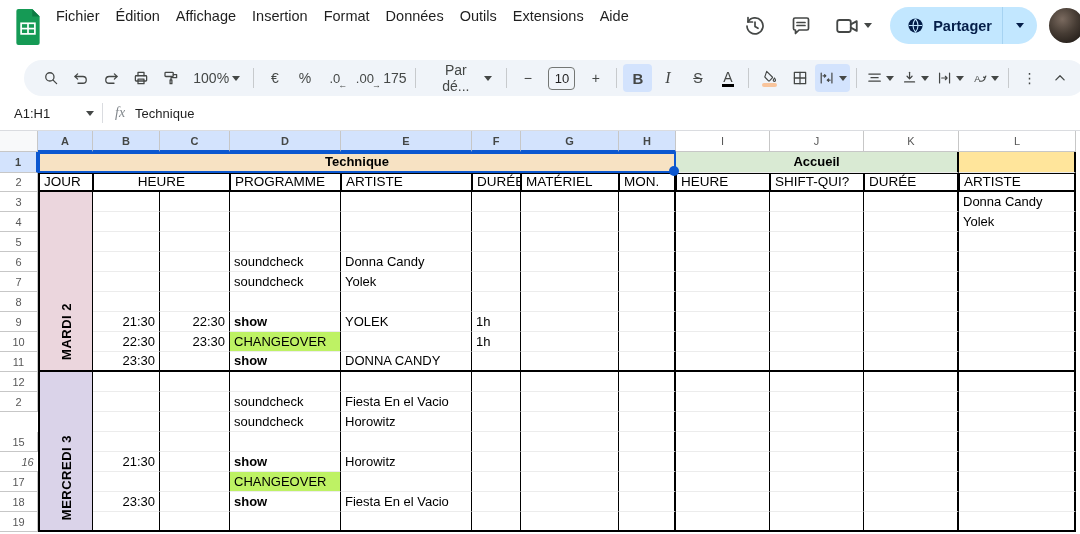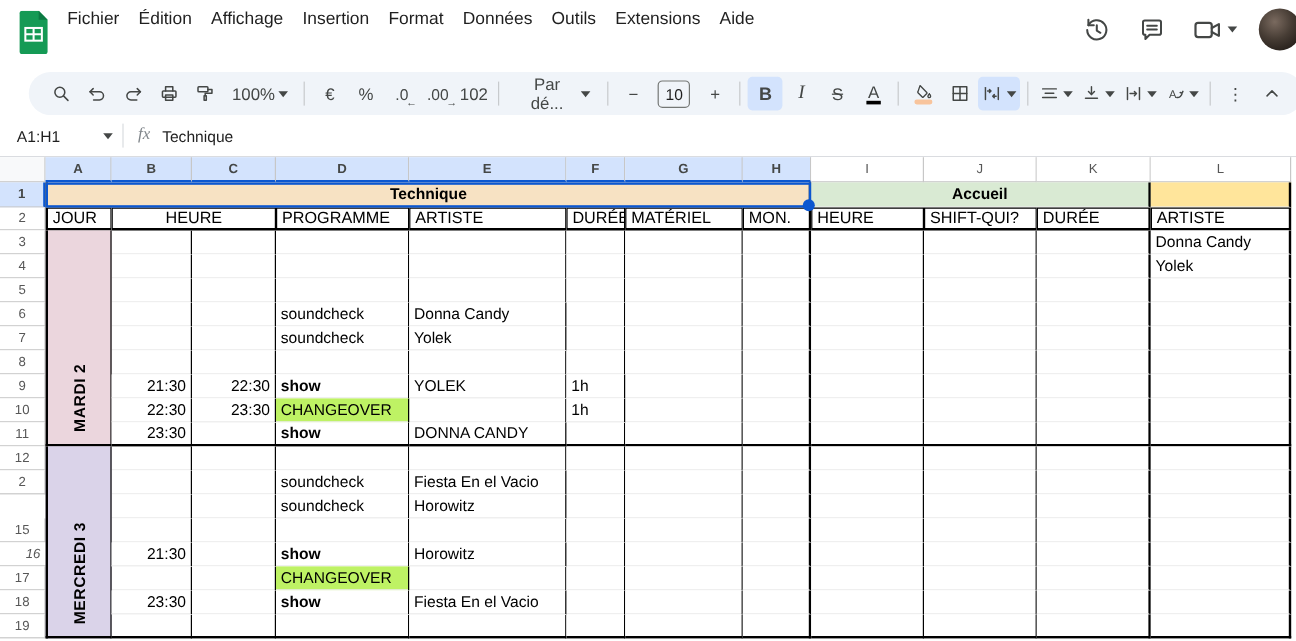--- a/index.html
+++ b/index.html
@@ -132,20 +132,33 @@
           <line x1="8" y1="11.5" x2="16" y2="11.5"></line>
       </svg>
     </span>
     <span class="tr-icon" style="margin-right:4px">
       <svg viewBox="0 0 24 24" width="26" height="26" fill="none" stroke="#444746" stroke-width="1.7" stroke-linecap="round" stroke-linejoin="round">
         <rect x="3" y="6.5" width="12.5" height="11" rx="2"></rect>
           <path d="M15.5 10.5 L21 7.5 v9 l-5.5-3"></path>
       </svg>
     </span>
     <span class="caret" style="margin-right:18px"></span>
+    <div id="share-pill">
+      <div id="share-main">
+        <svg viewBox="0 0 24 24" width="19" height="19">
+          <circle cx="12" cy="12" r="9" fill="#041e49"></circle>
+          <path d="M3.5 12 h17 M12 3.5 a13 13 0 0 1 0 17 a13 13 0 0 1 0-17" stroke="#c2e7ff" stroke-width="1.4" fill="none"></path>
+        </svg>
+        <span id="share-label">Partager</span>
+      </div>
+      <div id="share-split"></div>
+      <div id="share-caret-zone">
+          <span class="caret"></span>
+        </div>
+    </div>
     <div id="avatar"></div>
   </div>
 </div>
 
 <div id="toolbar">
     <button class="tb-btn">
       <svg viewBox="0 0 24 24" width="18" height="18" fill="none" stroke="#444746" stroke-width="1.7" stroke-linecap="round" stroke-linejoin="round">
         <circle cx="10.5" cy="10.5" r="5.5"></circle>
         <line x1="14.8" y1="14.8" x2="19.5" y2="19.5"></line>
       </svg>
@@ -187,21 +200,21 @@
     <button class="tb-btn">
       <span>%</span>
     </button>
     <button class="tb-btn">
       <span class="dec-stack">.0<span class="sub">←</span></span>
     </button>
     <button class="tb-btn">
       <span class="dec-stack">.00<span class="sub">→</span></span>
     </button>
     <button class="tb-btn">
-      <span>102</span>
+      <span>175</span>
     </button>
     <div class="tb-sep"></div>
     <button class="tb-btn" style="padding: 0px 8px;">
       <span style="font-size: 14px;">Par dé...</span>
       <span class="caret"></span>
     </button>
     <div class="tb-sep"></div>
     <button class="tb-btn">
       <span>−</span>
     </button>

